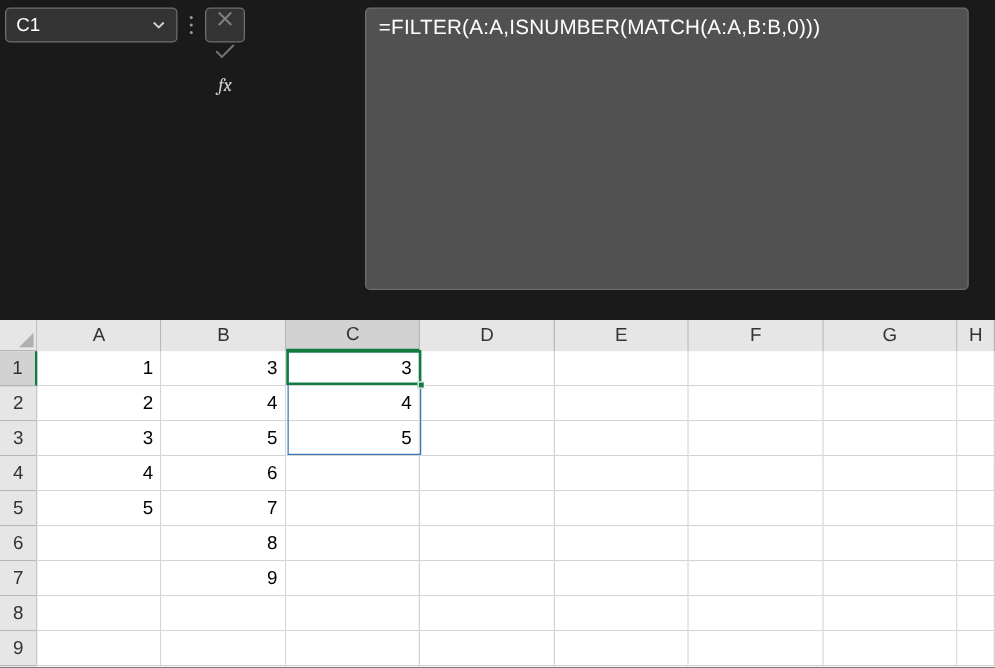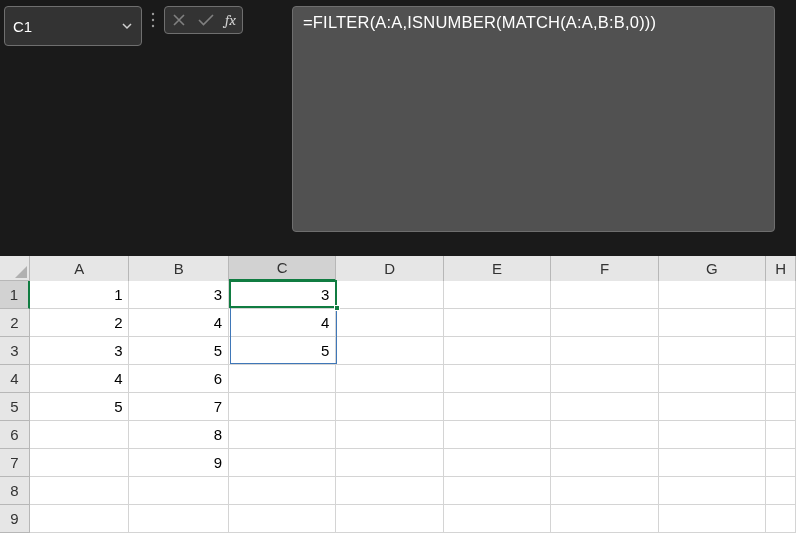--- a/index.html
+++ b/index.html
@@ -19,21 +19,21 @@
   .namebox-row {
     display: flex;
     align-items: flex-start;
     padding: 6px 4px 0 4px;
     gap: 8px;
   }
   .name-box {
     display: flex;
     align-items: center;
     width: 138px;
-    height: 40px;
+    height: 28px;
     border: 1px solid #6f6f6f;
     border-radius: 4px;
     background: #333333;
     padding: 0 8px;
     justify-content: space-between;
     gap: 16px;
   }
   .name-box-text {
     color: #fff;
     font-size: 15px;
@@ -48,20 +48,21 @@
   .sep-dots svg { display:block; }
   .fx-group {
     display:flex;
     align-items:center;
     height:28px;
     border:1px solid #6f6f6f;
     border-radius:4px;
     background:#333333;
     padding:0 6px;
     gap:10px;
+    flex-direction:column;
   }
   .fx-group .icon { display:flex; align-items:center; opacity:0.55; }
   .fx-group .icon svg { display:block; }
   .fx-label { font-style: italic; font-family: "Cambria", serif; font-size:15px; color:#d0d0d0; }
   .formula-bar {
     position:absolute;
     left:292px;
     top:6px;
     right:21px;
     height:226px;

